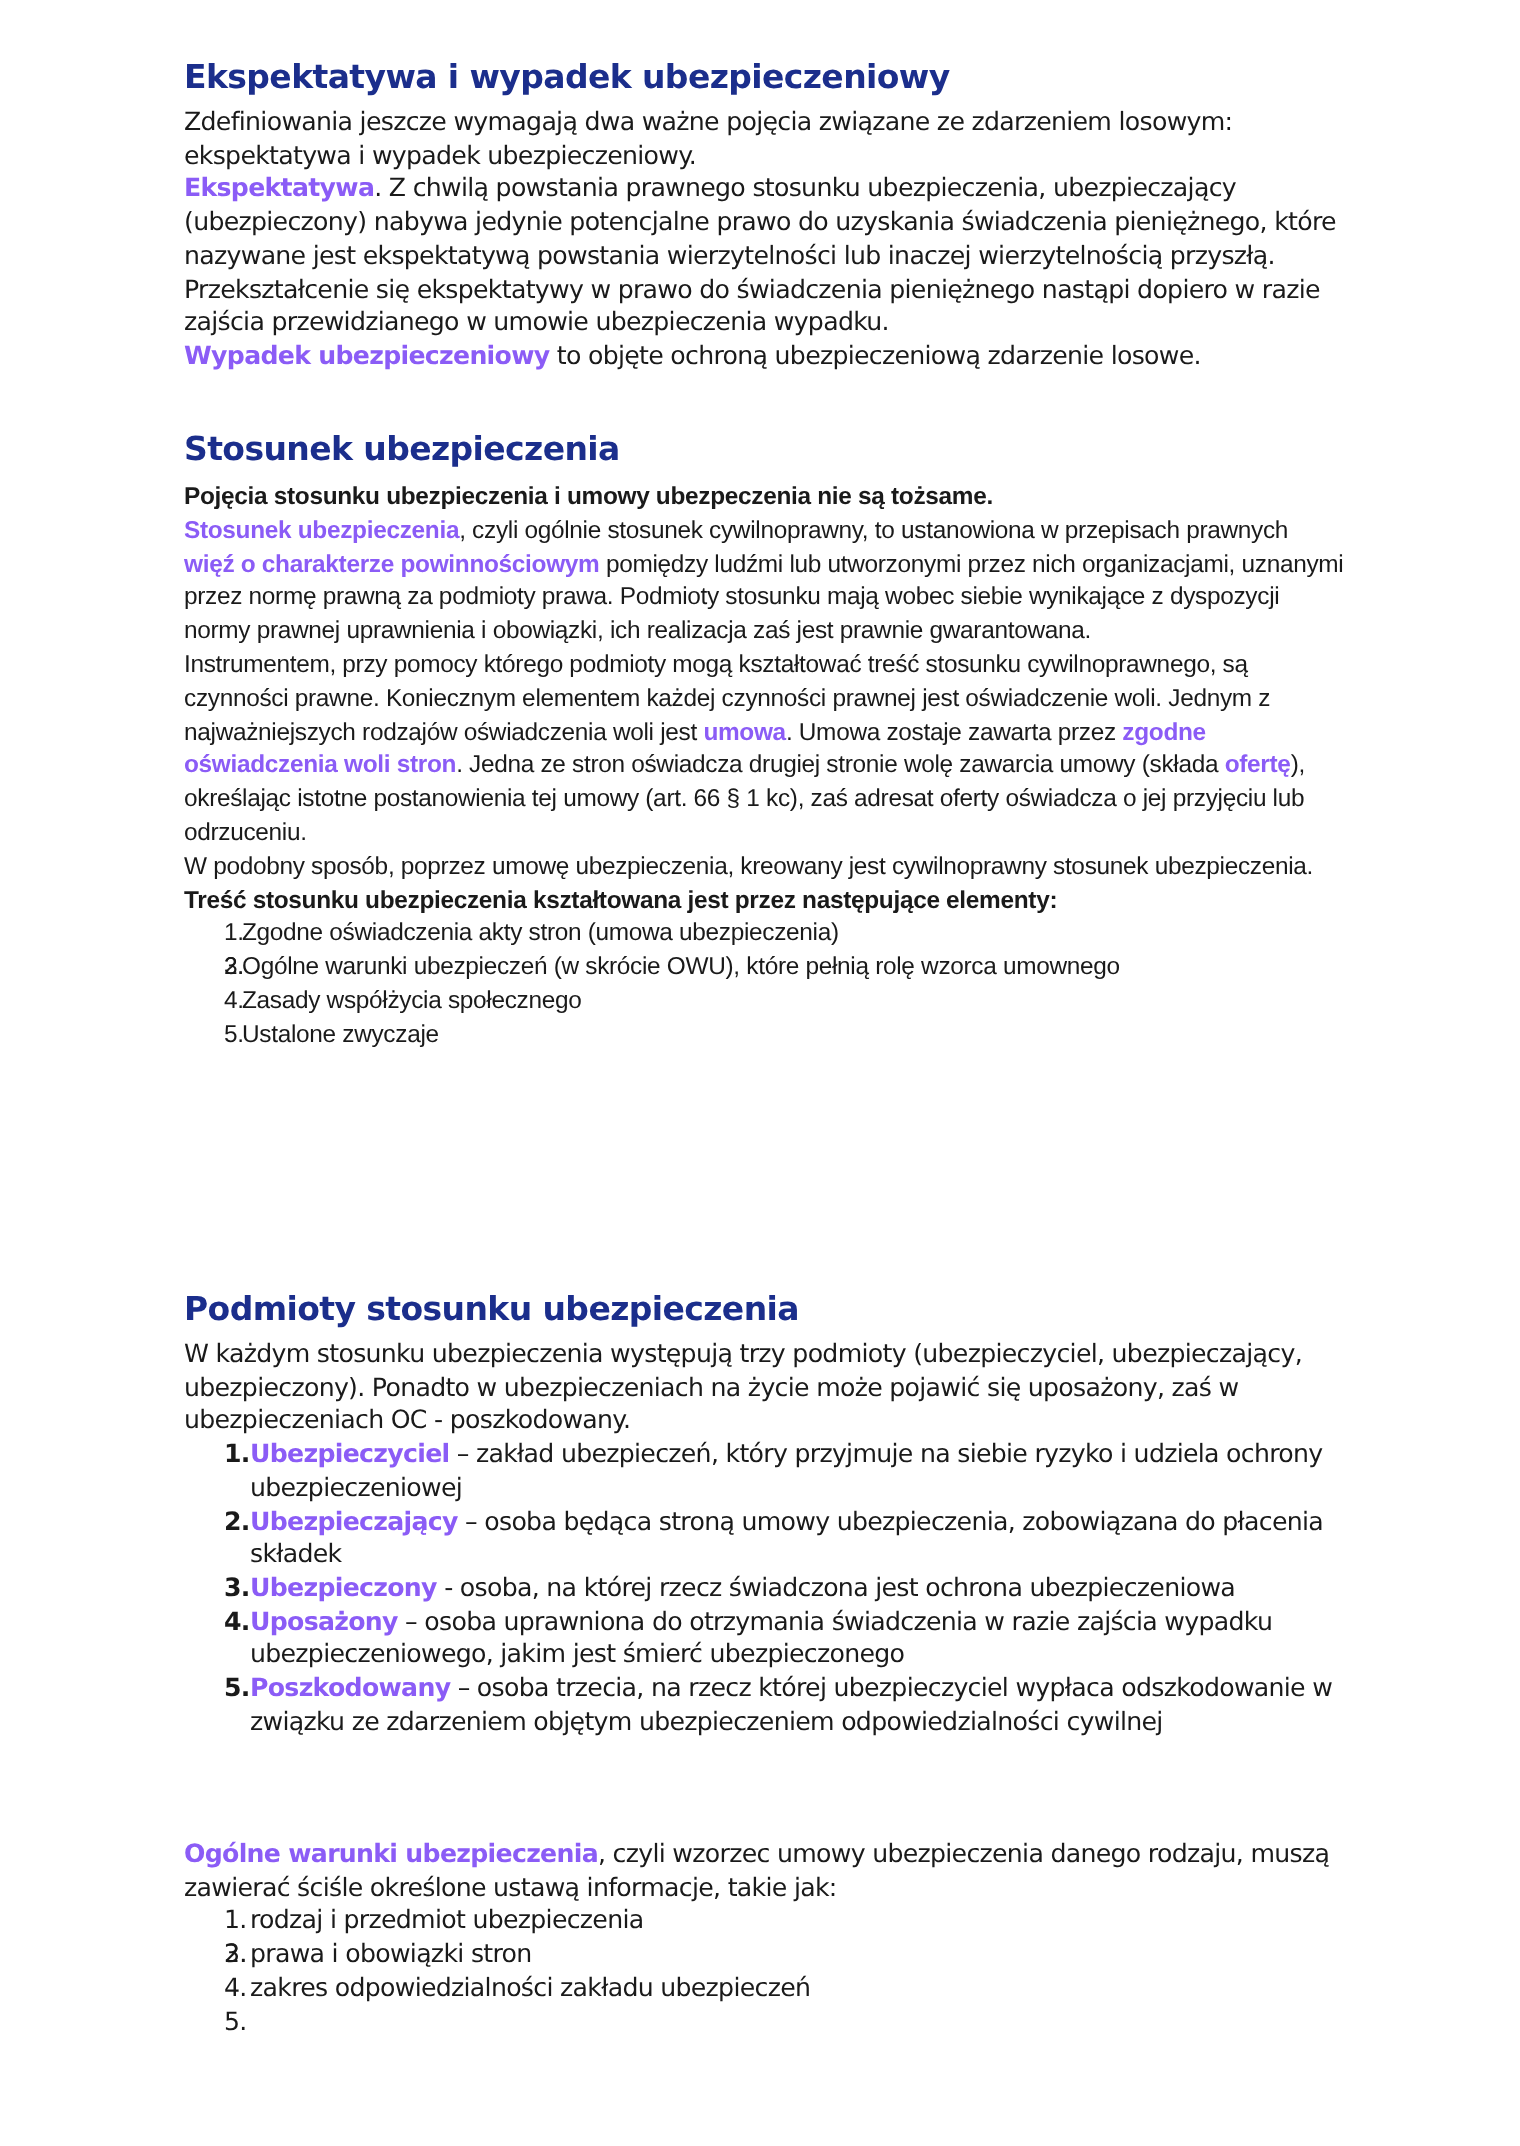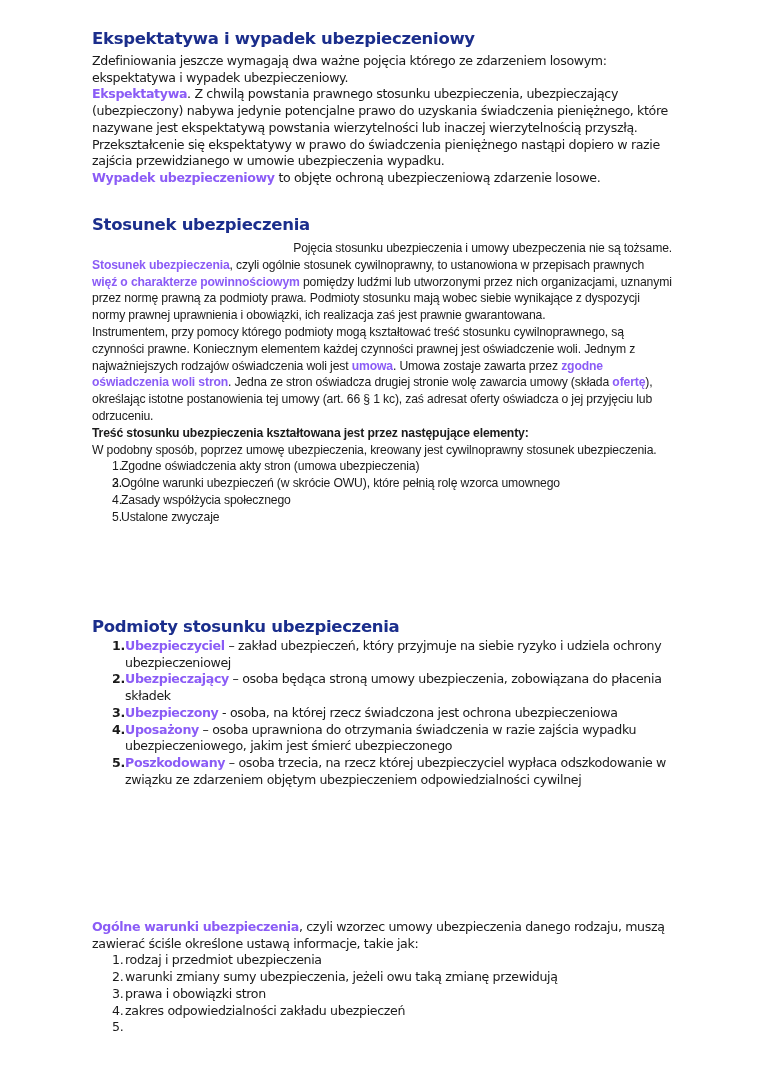--- a/index.html
+++ b/index.html
@@ -19,56 +19,57 @@
   .ol-o li { padding-left: 33px; }
   .ol-o li .n { position: absolute; left: 20px; }
 </style>
 </head>
 <body>
 
 <div class="page">
 
   <div class="sec" style="top:28px;">
     <h2>Ekspektatywa i wypadek ubezpieczeniowy</h2>
-    <p class="t" style="margin-top:3px;">Zdefiniowania jeszcze wymagają dwa ważne pojęcia którego ze zdarzeniem losowym: ekspektatywa i wypadek ubezpieczeniowy.</p>
+    <p class="t" style="margin-top:3px;">Zdefiniowania jeszcze wymagają dwa ważne pojęcia związane ze zdarzeniem losowym: ekspektatywa i wypadek ubezpieczeniowy.</p>
     <p class="t"><b>Ekspektatywa</b><span>. Z chwilą powstania prawnego stosunku ubezpieczenia, ubezpieczający (ubezpieczony) nabywa jedynie potencjalne prawo do uzyskania świadczenia pieniężnego, które nazywane jest ekspektatywą powstania wierzytelności lub inaczej wierzytelnością przyszłą. Przekształcenie się ekspektatywy w prawo do świadczenia pieniężnego nastąpi dopiero w razie zajścia przewidzianego w umowie ubezpieczenia wypadku.</span></p>
     <p class="t"><b>Wypadek ubezpieczeniowy</b><span> to objęte ochroną ubezpieczeniową zdarzenie losowe.</span></p>
   </div>
 
   <div class="sec" style="top:214px;">
     <h2>Stosunek ubezpieczenia</h2>
-    <p class="s" style="margin-top:4px;font-weight:normal;text-align:right;">Pojęcia stosunku ubezpieczenia i umowy ubezpeczenia nie są tożsame.</p>
+    <p class="s" style="margin-top:4px;font-weight:bold;">Pojęcia stosunku ubezpieczenia i umowy ubezpeczenia nie są tożsame.</p>
     <p class="s"><b>Stosunek ubezpieczenia</b><span>, czyli ogólnie stosunek cywilnoprawny, to ustanowiona w przepisach prawnych </span><b>więź o charakterze powinnościowym</b><span> pomiędzy ludźmi lub utworzonymi przez nich organizacjami, uznanymi przez normę prawną za podmioty prawa. Podmioty stosunku mają wobec siebie wynikające z dyspozycji normy prawnej uprawnienia i obowiązki, ich realizacja zaś jest prawnie gwarantowana.</span></p>
     <p class="s"><span>Instrumentem, przy pomocy którego podmioty mogą kształtować treść stosunku cywilnoprawnego, są czynności prawne. Koniecznym elementem każdej czynności prawnej jest oświadczenie woli. Jednym z najważniejszych rodzajów oświadczenia woli jest </span><b>umowa</b><span>. Umowa zostaje zawarta przez </span><b>zgodne oświadczenia woli stron</b><span>. Jedna ze stron oświadcza drugiej stronie wolę zawarcia umowy (składa </span><b>ofertę</b><span>), określając istotne postanowienia tej umowy (art. 66 § 1 kc), zaś adresat oferty oświadcza o jej przyjęciu lub odrzuceniu.</span></p>
+    <p class="s">W podobny sposób, poprzez umowę ubezpieczenia, kreowany jest cywilnoprawny stosunek ubezpieczenia.</p>
     <p class="s" style="font-weight:bold;">Treść stosunku ubezpieczenia kształtowana jest przez następujące elementy:</p>
-    <p class="s">W podobny sposób, poprzez umowę ubezpieczenia, kreowany jest cywilnoprawny stosunek ubezpieczenia.</p>
     <ol class="s ol-s">
       <li><span class="n">1.</span><span>Zgodne oświadczenia akty stron (umowa ubezpieczenia)</span></li>
       <li><span class="n">2.</span></li>
       <li><span class="n">3.</span><span>Ogólne warunki ubezpieczeń (w skrócie OWU), które pełnią rolę wzorca umownego</span></li>
       <li><span class="n">4.</span><span>Zasady współżycia społecznego</span></li>
       <li><span class="n">5.</span><span>Ustalone zwyczaje</span></li>
     </ol>
   </div>
 
-  <div class="sec" style="top:616px;">
+  <div class="sec" style="top:644px;">
     <h2>Podmioty stosunku ubezpieczenia</h2>
+    <p class="t" style="margin-top:3px;">W każdym stosunku ubezpieczenia występują trzy podmioty (ubezpieczyciel, ubezpieczający, ubezpieczony). Ponadto w ubezpieczeniach na życie może pojawić się uposażony, zaś w ubezpieczeniach OC - poszkodowany.</p>
     <ol class="t ol-p">
       <li><span class="n">1.</span><b>Ubezpieczyciel</b><span> – zakład ubezpieczeń, który przyjmuje na siebie ryzyko i udziela ochrony ubezpieczeniowej</span></li>
       <li><span class="n">2.</span><b>Ubezpieczający</b><span> – osoba będąca stroną umowy ubezpieczenia, zobowiązana do płacenia składek</span></li>
       <li><span class="n">3.</span><b>Ubezpieczony</b><span> - osoba, na której rzecz świadczona jest ochrona ubezpieczeniowa</span></li>
       <li><span class="n">4.</span><b>Uposażony</b><span> – osoba uprawniona do otrzymania świadczenia w razie zajścia wypadku ubezpieczeniowego, jakim jest śmierć ubezpieczonego</span></li>
       <li><span class="n">5.</span><b>Poszkodowany</b><span> – osoba trzecia, na rzecz której ubezpieczyciel wypłaca odszkodowanie w związku ze zdarzeniem objętym ubezpieczeniem odpowiedzialności cywilnej</span></li>
     </ol>
   </div>
 
   <div class="sec" style="top:916px;">
     <p class="t" style="margin-top:3px;"><b>Ogólne warunki ubezpieczenia</b><span>, czyli wzorzec umowy ubezpieczenia danego rodzaju, muszą zawierać ściśle określone ustawą informacje, takie jak:</span></p>
     <ol class="t ol-o">
       <li><span class="n">1.</span><span>rodzaj i przedmiot ubezpieczenia</span></li>
-      <li><span class="n">2.</span><span>warunki zmiany sumy ubezpieczenia, jeżeli owu taką zmianę przewidują</span></li>
+      <li><span class="n">2.</span></li>
       <li><span class="n">3.</span><span>prawa i obowiązki stron</span></li>
       <li><span class="n">4.</span><span>zakres odpowiedzialności zakładu ubezpieczeń</span></li>
       <li><span class="n">5.</span></li>
     </ol>
   </div>
 
 </div>
 
 </body></html>

